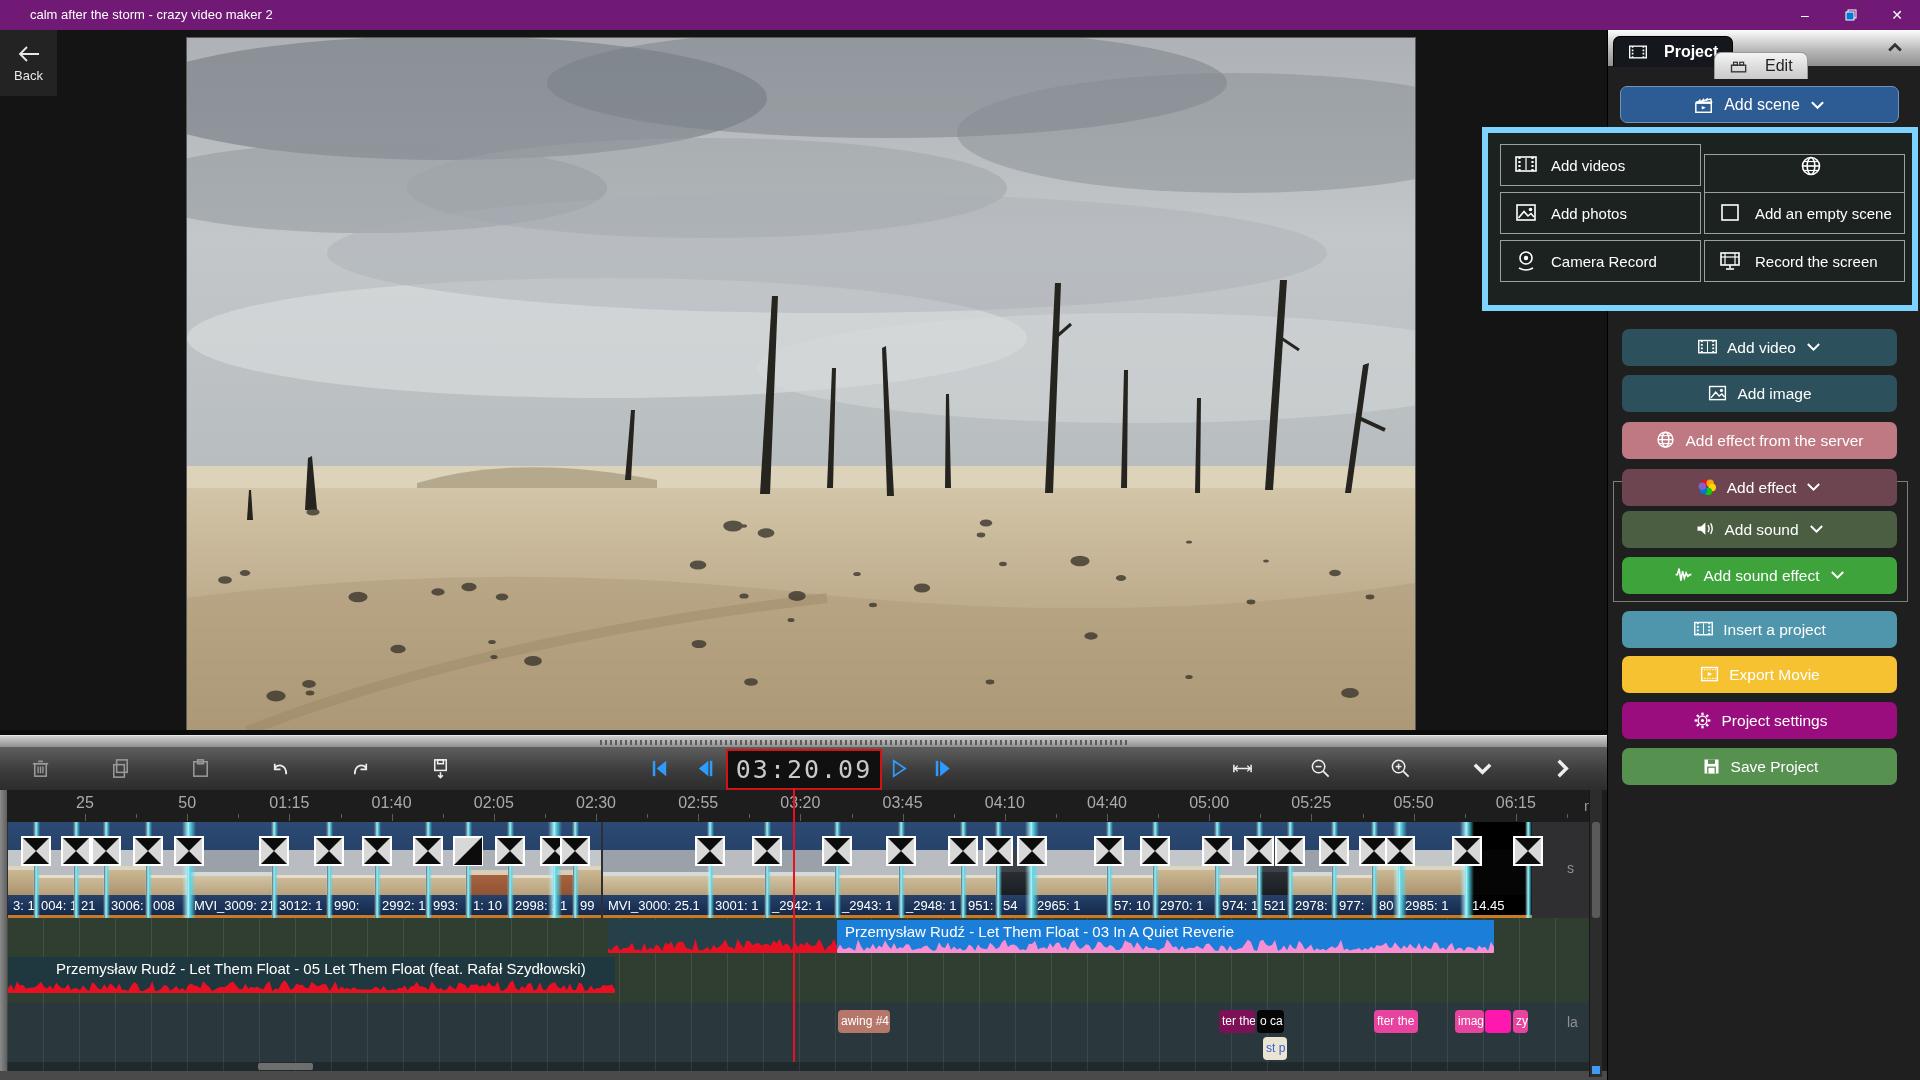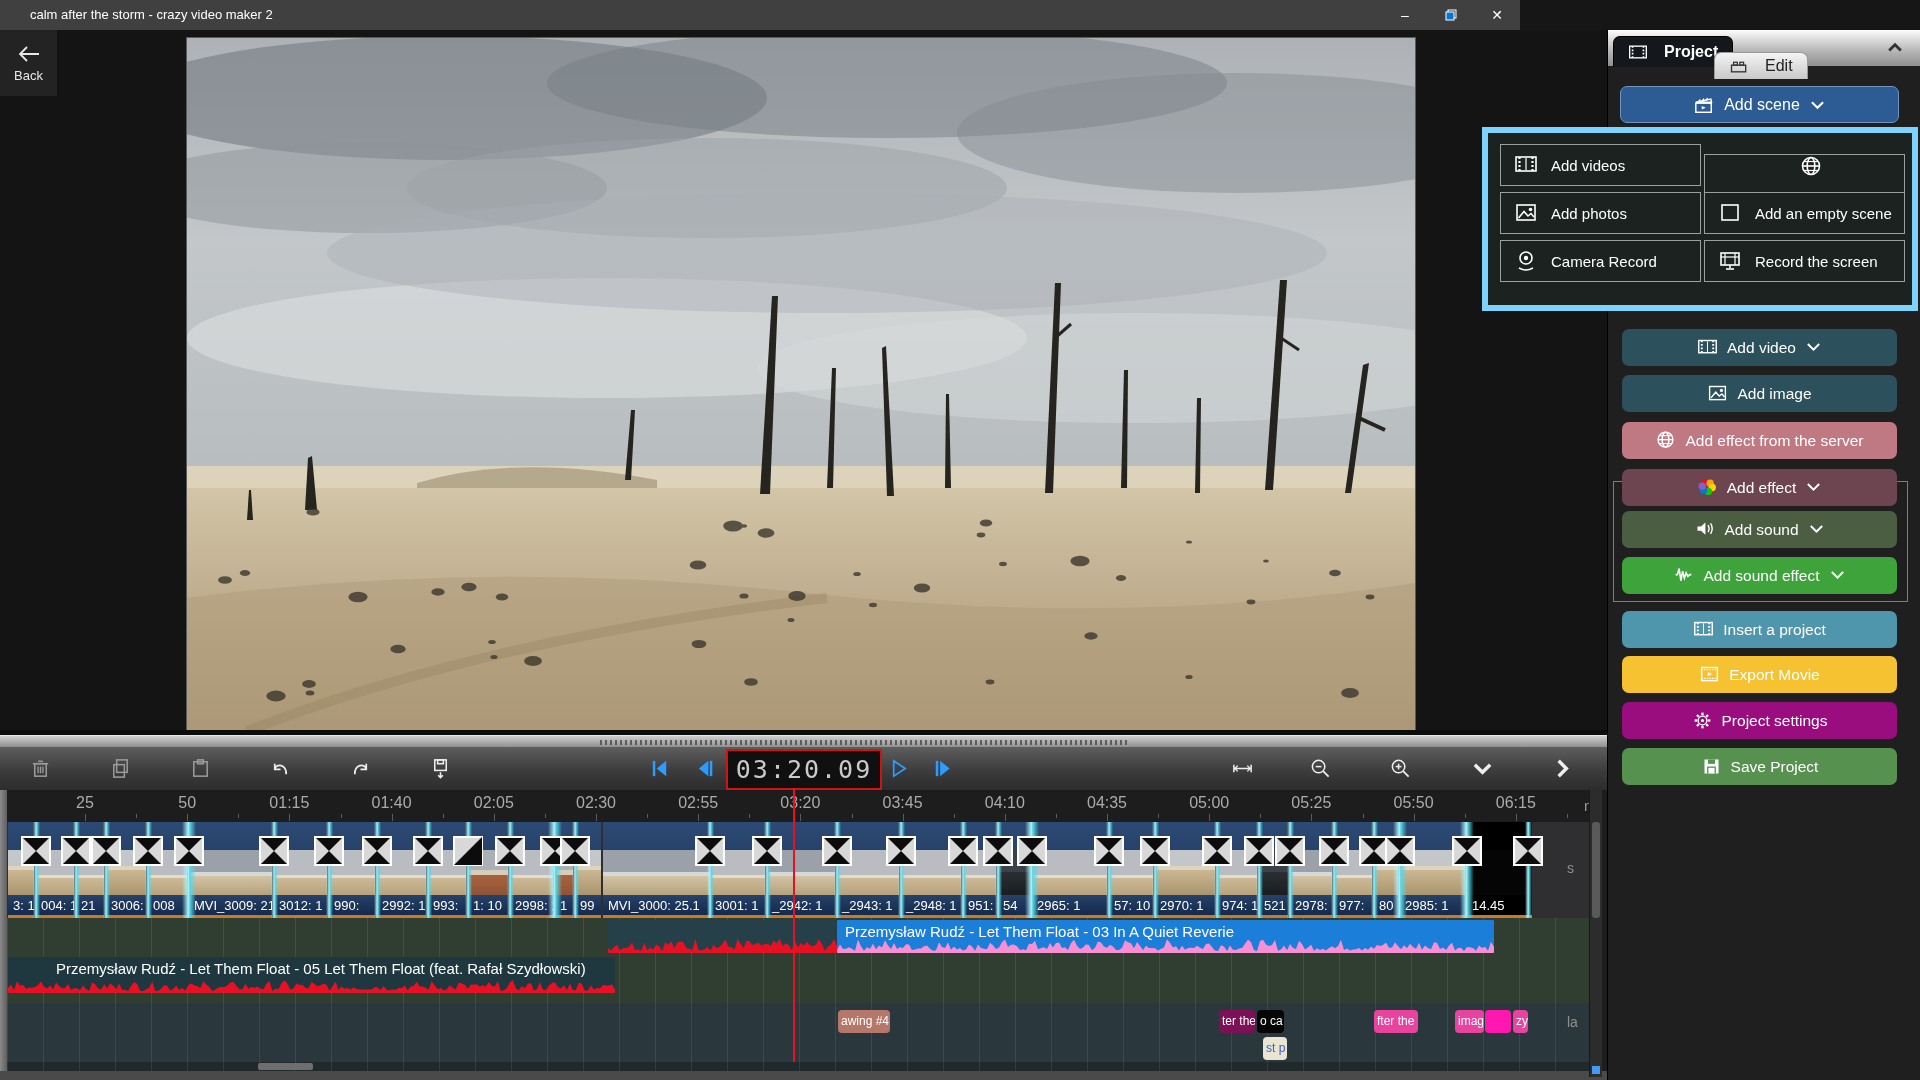--- a/index.html
+++ b/index.html
@@ -1,20 +1,20 @@
 <!DOCTYPE html>
 <html><head>
 <meta charset="utf-8">
 <style>
   html,body{margin:0;padding:0;background:#000;}
   #app{position:relative;width:1920px;height:1080px;background:#161616;overflow:hidden;
        font-family:"Liberation Sans",sans-serif;-webkit-font-smoothing:antialiased;}
   .abs{position:absolute;}
   
-  #titlebar{left:0;top:0;width:1520px;height:30px;background:#404040;color:#fff;}
+  #titlebar{left:0;top:0;width:1920px;height:30px;background:#701a75;color:#fff;}
   #title-text{left:30px;top:7px;font-size:13px;}
   .winbtn{top:0;width:46px;height:30px;display:flex;align-items:center;justify-content:center;color:#fff;font-size:14px;}
   
   #back{left:0;top:30px;width:57px;height:66px;background:#232323;color:#e8e8e8;
         display:flex;flex-direction:column;align-items:center;justify-content:center;gap:4px;}
   #back .lbl{font-size:13px;}
   
   #stage{left:0;top:30px;width:1607px;height:700px;background:#141414;}
   #preview{left:186px;top:7px;width:1228px;height:693px;border:1px solid #5a5a5a;background:#9aa0a5;}
   
@@ -326,21 +326,21 @@
         <div class="rtick abs" style="left: 742.3px; height: 4px;"></div>
         <div class="rlab abs" style="left: 793.4px;">03:20</div>
         <div class="rtick abs" style="left: 793.4px;"></div>
         <div class="rtick abs" style="left: 844.5px; height: 4px;"></div>
         <div class="rlab abs" style="left: 895.6px;">03:45</div>
         <div class="rtick abs" style="left: 895.6px;"></div>
         <div class="rtick abs" style="left: 946.7px; height: 4px;"></div>
         <div class="rlab abs" style="left: 997.8px;">04:10</div>
         <div class="rtick abs" style="left: 997.8px;"></div>
         <div class="rtick abs" style="left: 1048.9px; height: 4px;"></div>
-        <div class="rlab abs" style="left: 1100px;">04:35</div>
+        <div class="rlab abs" style="left: 1100px;">04:40</div>
         <div class="rtick abs" style="left: 1100px;"></div>
         <div class="rtick abs" style="left: 1151.1px; height: 4px;"></div>
         <div class="rlab abs" style="left: 1202.2px;">05:00</div>
         <div class="rtick abs" style="left: 1202.2px;"></div>
         <div class="rtick abs" style="left: 1253.3px; height: 4px;"></div>
         <div class="rlab abs" style="left: 1304.4px;">05:25</div>
         <div class="rtick abs" style="left: 1304.4px;"></div>
         <div class="rtick abs" style="left: 1355.5px; height: 4px;"></div>
         <div class="rlab abs" style="left: 1406.6px;">05:50</div>
         <div class="rtick abs" style="left: 1406.6px;"></div>

